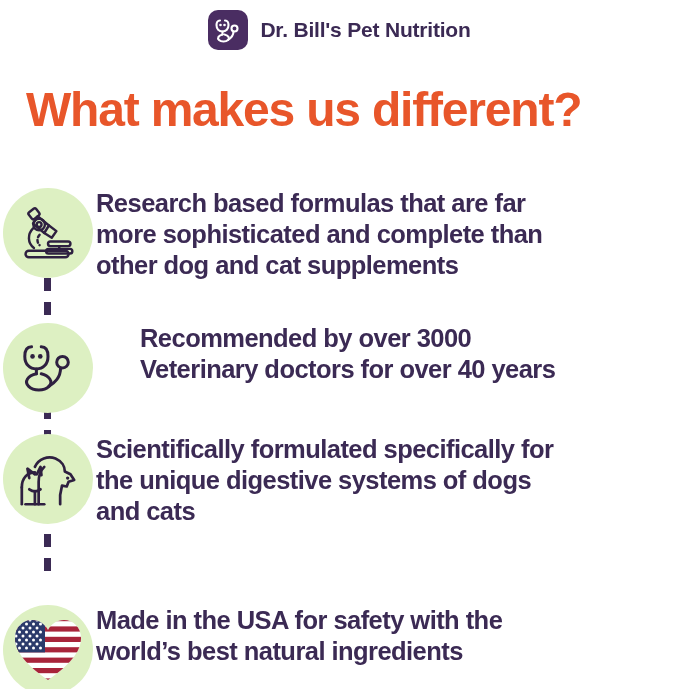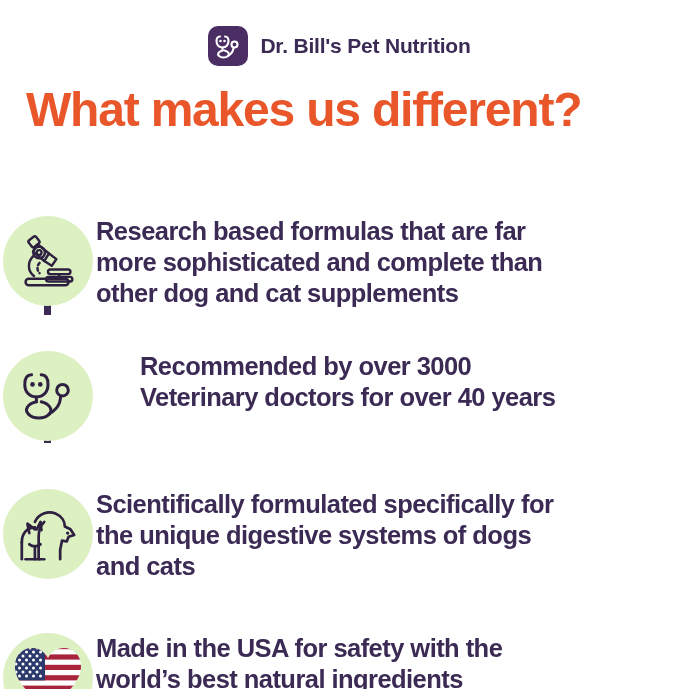--- a/index.html
+++ b/index.html
@@ -14,21 +14,21 @@
     overflow: hidden;
     position: relative;
   }
 
   
   .brand-header {
     display: flex;
     align-items: center;
     justify-content: center;
     gap: 12px;
-    padding-top: 24px;
+    padding-top: 8px;
     height: 44px;
   }
   .brand-logo-mark {
     width: 40px;
     height: 40px;
     border-radius: 10px;
     background: #4A2D62;
     display: flex;
     align-items: center;
     justify-content: center;
@@ -65,21 +65,20 @@
     left: 0;
     width: 679px;
     height: 509px;
   }
   .feature-row {
     position: absolute;
     left: 0;
     width: 581px;
     display: flex;
     align-items: flex-start;
-    margin-top: 28px;
   }
   .feature-icon-wrap {
     position: relative;
     width: 96px;
     flex: 0 0 96px;
     display: flex;
     justify-content: center;
   }
   .icon-circle {
     width: 90px;
@@ -179,21 +178,21 @@
             <path d="M18 36 C9 38 5 44 10 49 C15 54 26 54 31 49 C36 44 31 38 23 36"></path>
             <path d="M43 30 C43 40 37 45 31 49"></path>
             <circle cx="45" cy="24" r="6"></circle>
           </svg>
         </span>
       </div>
     </div>
     <div class="feature-text">Recommended by over 3000 Veterinary doctors for over 40 years</div>
   </div>
 
-  <div class="feature-row" style="top:281px;justify-content:space-between;">
+  <div class="feature-row" style="top:254px;justify-content:space-between;">
     <div class="feature-icon-wrap">
       <div class="icon-circle">
         <span>
           <svg class="icon-svg" width="64" height="58" viewBox="0 0 68 62" fill="none" stroke="#2E2040" stroke-width="2.9" stroke-linecap="round" stroke-linejoin="round">
             <path d="M20 18 C24 9 34 6 42 9 C49 12 52 18 52 23 L58 26 L62 32 L56 34 L54 39 L49 38 L47 48 L47 58"></path>
             <path d="M30 18 C26 22 24 28 24 34 L24 58"></path>
             <circle cx="55" cy="30" r="1.8" fill="#2E2040" stroke="none"></circle>
             <path d="M6 40 C6 30 12 24 20 24"></path>
             <path d="M6 40 L6 58"></path>
             <path d="M14 30 L12 20 L20 26"></path>

